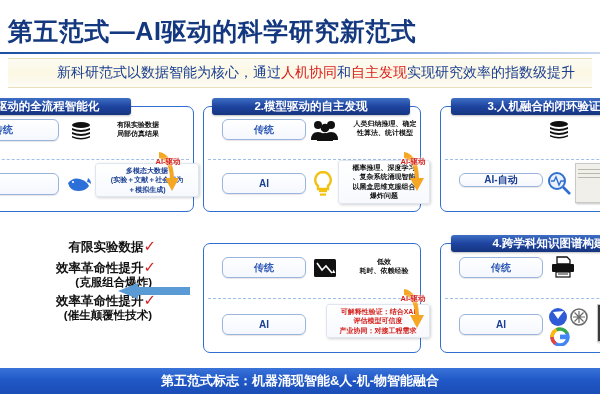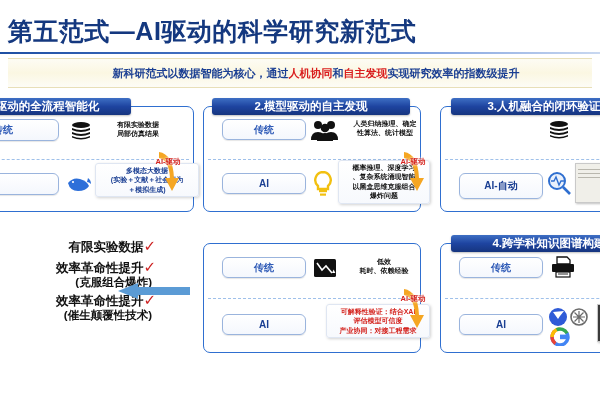--- a/index.html
+++ b/index.html
@@ -26,21 +26,21 @@
   }
 
   
   .subtitle-band {
     position: absolute; left: 8px; top: 58px; width: 584px; height: 30px;
     background: linear-gradient(to bottom,#fdfcf4 0%,#fbf7e2 50%,#fdfcf6 100%);
     border-top: 1px solid #e8dfb8; border-bottom: 1px solid #e8dfb8;
     display: flex; align-items: center; justify-content: center;
   }
   .subtitle-text {
-    font-size: 11px; font-weight: bold; color: #1b3f93; white-space: nowrap; margin-left: 32px;
+    font-size: 14px; font-weight: normal; color: #1b3f93; white-space: nowrap; margin-left: 32px;
   }
   .subtitle-text .hl { color: #d91d1d; }
 
   
   .panel {
     position: absolute;
     border: 1.6px solid #2f6fd0;
     border-radius: 7px;
     background: #ffffff;
   }
@@ -268,21 +268,21 @@
             <path d="M2 16 q9 4 18 0 v1.5 q-9 4 -18 0 z" fill="#111"></path>
           </svg>
         </div>
         <div class="note" style="position:absolute;left:122px;top:12px;width:110px;">
           <div>人工实验</div>
           <div>(日均数次实验)</div>
         </div>
       </div>
 
       <div class="row row-bot">
-        <div class="pill" style="position:absolute;left:6px;top:14px;width:84px;height:26px;">
+        <div class="pill" style="position:absolute;left:6px;top:14px;width:84px;height:14px;">
           <span>AI-自动</span>
         </div>
         <div class="icon" style="position:absolute;left:92px;top:12px;width:28px;height:26px;">
           <svg width="26" height="26" viewBox="0 0 26 26">
             <circle cx="11" cy="10" r="8" fill="#eaf1fc" stroke="#2f6fd0" stroke-width="2"></circle>
             <path d="M5 10 l3 0 l2 -4 l3 8 l2 -4 l3 0" fill="none" stroke="#2f6fd0" stroke-width="1.4"></path>
             <line x1="17" y1="16" x2="24" y2="23" stroke="#2f6fd0" stroke-width="2.6"></line>
           </svg>
         </div>
         <div class="thumb" style="position:absolute;left:122px;top:4px;width:126px;height:40px;">
@@ -403,14 +403,17 @@
     </div>
     <div class="summary-line summary-sub" style="padding-right:4px;">(催生颠覆性技术)</div>
   </div>
 
   <div class="big-arrow">
     <svg width="72" height="16" viewBox="0 0 72 16">
       <path d="M72 4 h-52 v-4 l-20 8 l20 8 v-4 h52 z" fill="#5b9bd5"></path>
     </svg>
   </div>
 
+  <div class="banner">
+    <span class="banner-text">第五范式标志：机器涌现智能&amp;人-机-物智能融合</span>
+  </div>
 
 </div>
 
 </body></html>

